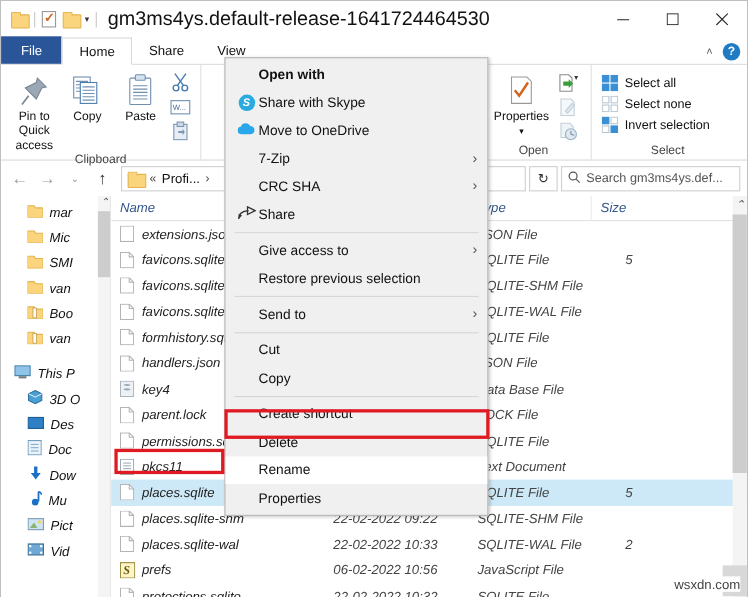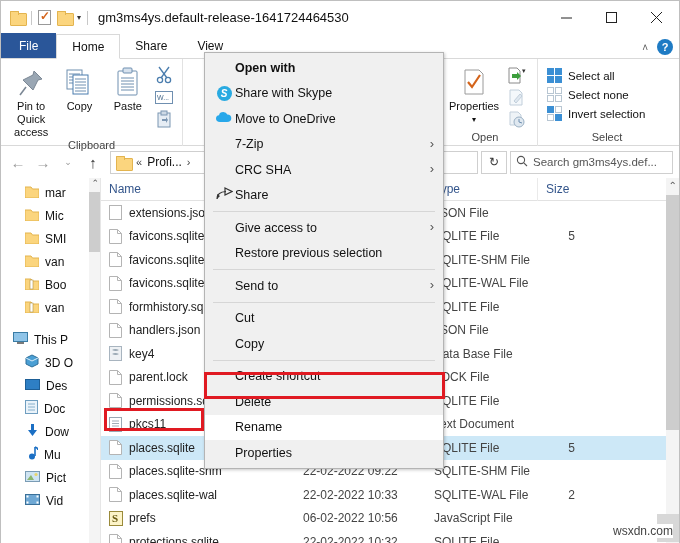--- a/index.html
+++ b/index.html
@@ -24,21 +24,21 @@
       height:11px; background:#fbd57e; border:1px solid #e3b44f; border-radius:0 1px 1px 1px; }
   .folder-ico:after { content:""; position:absolute; left:0; top:0px; width:7px;
       height:3px; background:#fbd57e; border:1px solid #e3b44f; border-bottom:none;
       border-radius:1px 1px 0 0; }
   .qsep { width:1px; height:14px; background:#c8c8c8; }
   .prop-ico { width:13px; height:15px; border:1px solid #999; background:#fff;
       position:relative; }
   .prop-ico:after { content:"✓"; position:absolute; left:1px; top:-2px; font-size:12px;
       color:#d4641b; font-weight:bold; }
   .qat-caret { font-size: 8px; color:#333; margin-left:-1px; }
-  .titletext { margin-left: 10px; font-size: 13px; color: #111; }
+  .titletext { margin-left: 10px; font-size: 18px; color: #111; }
   .wbtns { position:absolute; right:0; top:0; display:flex; height:33px; }
   .wbtn { width:45px; height:33px; display:flex; align-items:center;
           justify-content:center; font-size:13px; color:#222; }
 
   
   .tabbar { height: 25px; background:#fff; display:flex; align-items:flex-end;
             position:relative; border-bottom:1px solid #d9d9d9; }
   .tab { height:25px; padding:0 15px; display:flex; align-items:center;
          font-size:12px; color:#111; }
   .tab.file { background:#2a5699; color:#fff; padding:0 18px;margin-top:21px; }
@@ -82,21 +82,21 @@
       margin-left:3px; }
   .crumb-sep { color:#444; font-size:11px; }
   .refreshbtn { width:26px; height:23px; border:1px solid #cfcfcf; background:#fff;
       display:flex; align-items:center; justify-content:center; font-size:12px;
       color:#333; }
   .searchbox { width:163px; height:23px; border:1px solid #cfcfcf; background:#fff;
       display:flex; align-items:center; padding:0 5px; gap:5px; font-size:11.5px;
       color:#555; }
 
   
-  .main { display:flex; height: 366px; }
+  .main { display:flex; height: 366px; font-style: italic; }
   .navpane { width:100px; background:#fff; position:relative; overflow:hidden;
              border-right:1px solid #e6e6e6; padding-top:3px; }
   .navrow { display:flex; align-items:center; gap:6px; height:23px;
             padding-left:24px; font-size:12px; color:#111; white-space:nowrap; }
   .navrow.lvl0 { padding-left:12px; }
   .navgap { height:9px; }
   .navscroll { position:absolute; right:0; top:0; width:11px; height:366px;
                background:#f4f4f4; }
   .navthumb { position:absolute; right:0; top:14px; width:11px; height:60px;
               background:#cdcdcd; }

